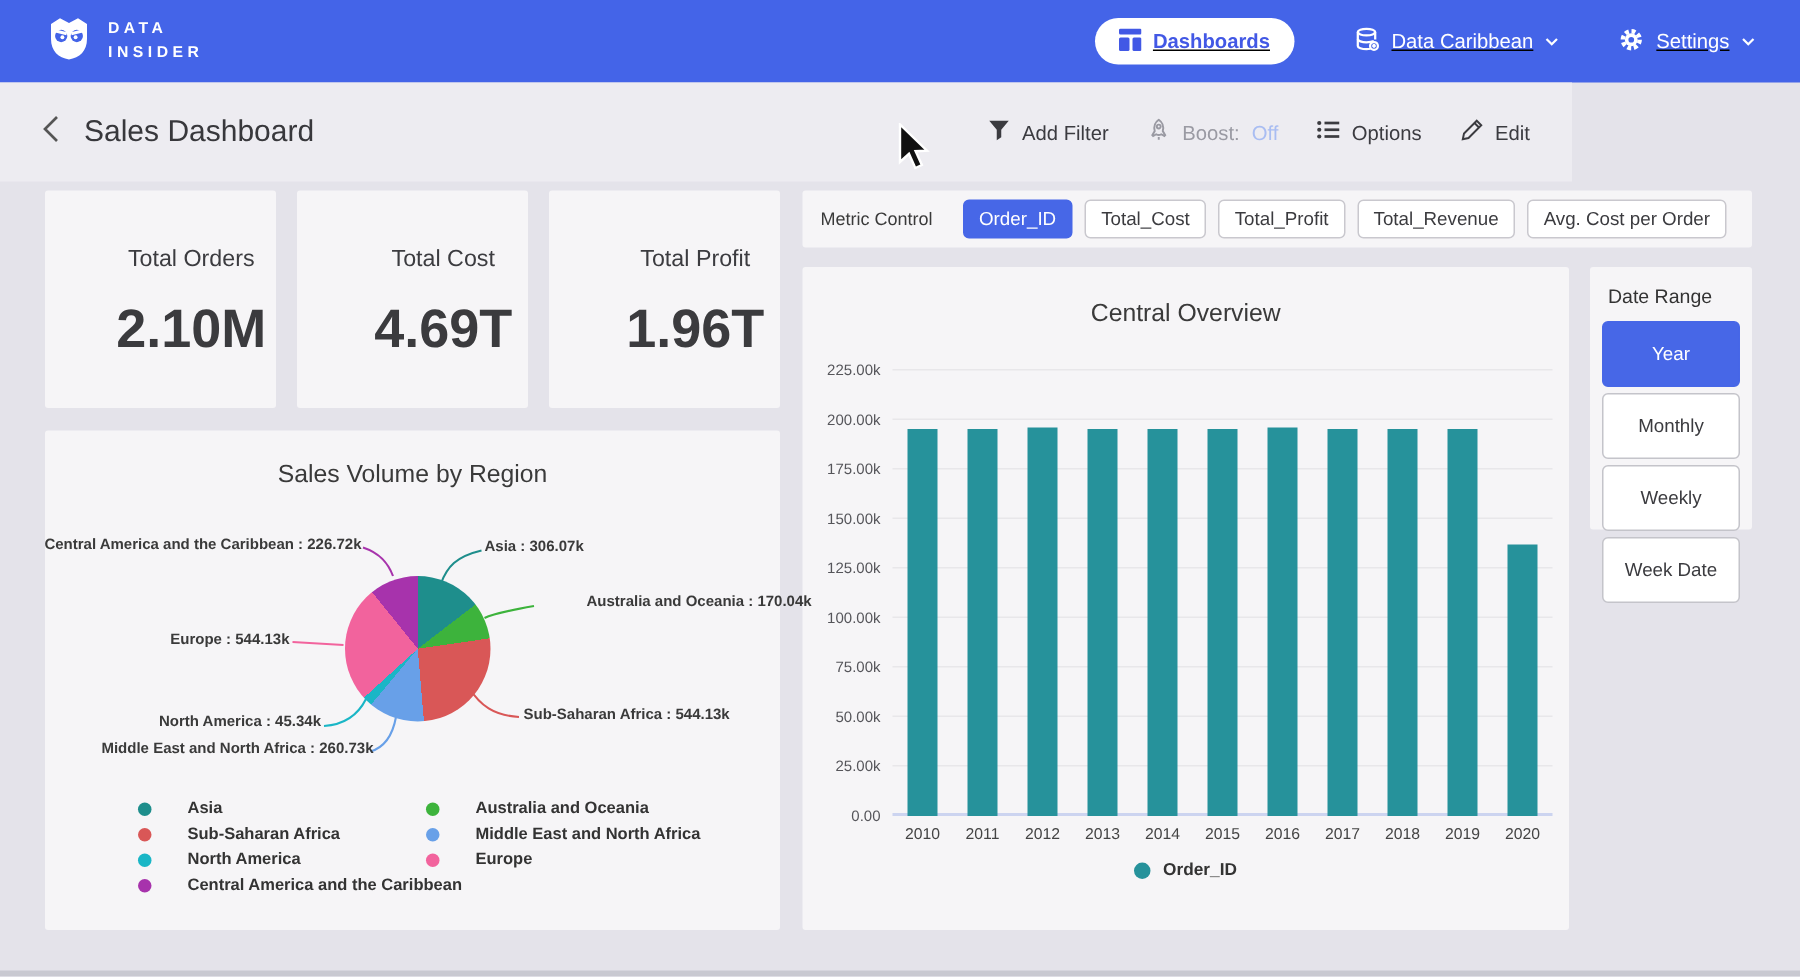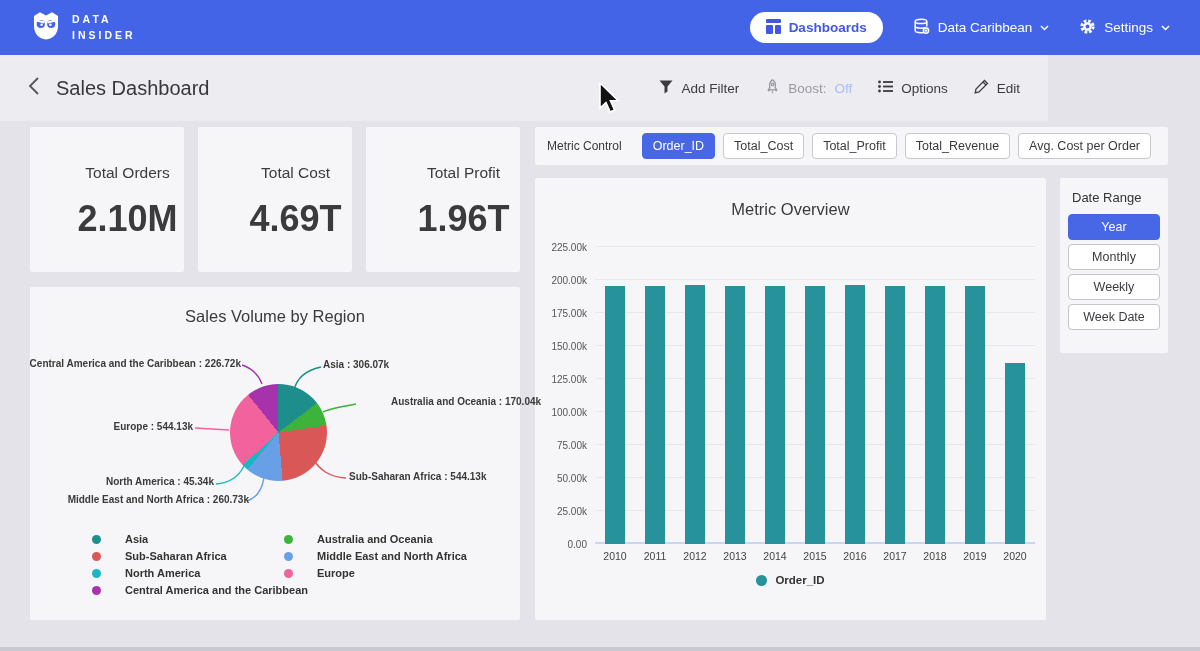--- a/index.html
+++ b/index.html
@@ -4,21 +4,21 @@
 <style>
   * { margin:0; padding:0; box-sizing:border-box; }
   html,body { width:1200px; height:651px; overflow:hidden; }
   body { font-family:"Liberation Sans", sans-serif; background:#e4e3ea; position:relative; }
 
   
   .topnav { position:absolute; left:0; top:0; width:1200px; height:55px; background:#4464e8;
             display:flex; align-items:center; justify-content:space-between; padding:0 30px; }
   .brand { display:flex; align-items:center; gap:10px; }
   .brand-text { color:#fff; font-size:10.5px; font-weight:bold; letter-spacing:3px; line-height:1.5; }
-  .nav-right { display:flex; gap:30px; }
+  .nav-right { display:flex; gap:40px;text-decoration:underline; }
   .nav-item { display:flex; align-items:center; gap:8px; color:#fff; font-size:13.5px; font-weight:500; cursor:pointer; }
   .pill { background:#fff; color:#4258e5; border:none; border-radius:16px; height:31px; padding:0 16px;
           display:flex; align-items:center; gap:8px; font-size:13.5px; font-weight:bold; cursor:pointer;
           font-family:"Liberation Sans", sans-serif; }
   .caret { width:9px; height:6px; }
 
   
   .page-header { position:absolute; left:0; top:55px; width:1048px; height:66px; background:#edecf1;
                  display:flex; align-items:center; justify-content:space-between; padding:0 28px; }
   .ph-left { display:flex; align-items:center; gap:16px; }
@@ -58,21 +58,21 @@
   .xlabels { position:absolute; left:60px; top:372px; width:440px; display:flex; }
   .xlabel { flex:1; text-align:center; font-size:10.5px; color:#444; }
   .chart-legend { position:absolute; left:0; right:0; top:396px; display:flex; justify-content:center; align-items:center; gap:8px; }
   .chart-legend .dot { width:11px; height:11px; border-radius:50%; }
   .chart-legend .lbl { font-size:11.5px; font-weight:bold; color:#333; }
 
   
   .date-card { left:1060px; top:178px; width:108px; height:175px; padding:12px 8px; }
   .date-title { font-size:13px; color:#333; margin:0 0 9px 4px; }
   .date-btns { display:flex; flex-direction:column; gap:4px; align-items:center; }
-  .date-btn { width:92px; height:26px; border-radius:4px; border:1px solid #c4c4ca; background:#fff;
+  .date-btn { width:92px; height:44px; border-radius:4px; border:1px solid #c4c4ca; background:#fff;
               font-size:12.5px; color:#3b3b3f; cursor:pointer; font-family:"Liberation Sans", sans-serif; }
   .date-btn.active { background:#4767e7; border-color:#4767e7; color:#fff; }
 
   
   .pie-card { left:30px; top:287px; width:490px; height:333px; }
   .pie-card .card-title { position:absolute; left:0; right:0; top:20px; }
   .pie { position:absolute; left:200px; top:97px; width:97px; height:97px; border-radius:50%; }
   .pie-label { position:absolute; font-size:10px; font-weight:bold; color:#3a3a3a; white-space:nowrap; }
   .pie-label.r { transform:translateX(-100%); }
   .leader-svg { position:absolute; inset:0; pointer-events:none; }
@@ -219,21 +219,21 @@
   <div style="display:flex; gap:8px;">
       <button class="opt-btn active">Order_ID</button>
       <button class="opt-btn">Total_Cost</button>
       <button class="opt-btn">Total_Profit</button>
       <button class="opt-btn">Total_Revenue</button>
       <button class="opt-btn">Avg. Cost per Order</button>
     </div>
 </div>
 
 <div class="card bar-card">
-  <div class="card-title">Metric Overview</div>
+  <div class="card-title">Central Overview</div>
   <div id="yticks">
       <div class="ytick" style="top: 361px;">0.00</div>
       <div class="ytick" style="top: 328px;">25.00k</div>
       <div class="ytick" style="top: 295px;">50.00k</div>
       <div class="ytick" style="top: 262px;">75.00k</div>
       <div class="ytick" style="top: 229px;">100.00k</div>
       <div class="ytick" style="top: 196px;">125.00k</div>
       <div class="ytick" style="top: 163px;">150.00k</div>
       <div class="ytick" style="top: 130px;">175.00k</div>
       <div class="ytick" style="top: 97px;">200.00k</div>

